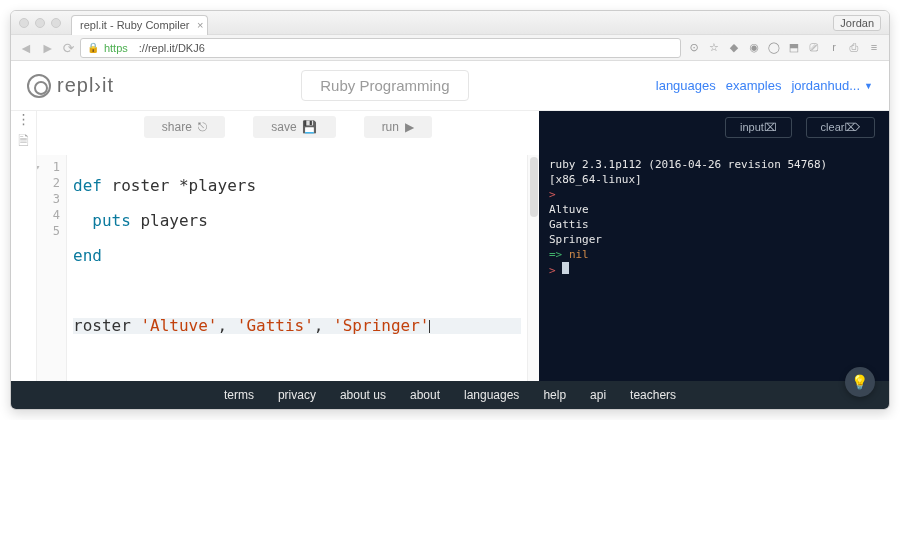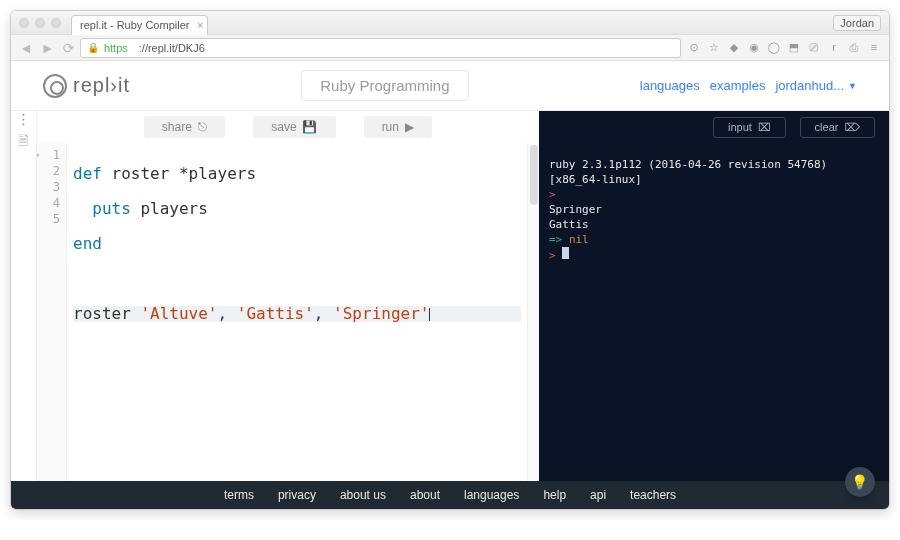--- a/index.html
+++ b/index.html
@@ -1,65 +1,65 @@
 <!DOCTYPE html>
 <html><head>
 <meta charset="utf-8">
 <style>
   * { margin: 0; padding: 0; box-sizing: border-box; }
   body { font-family: -apple-system, BlinkMacSystemFont, "Segoe UI", Helvetica, Arial, sans-serif; font-size: 12px; background: #fff; }
-  .window { width: 880px; height: 500px; margin: 10px auto; border: 1px solid #ccc; border-radius: 6px; overflow: hidden; box-shadow: 0 4px 12px rgba(0,0,0,0.15); display: flex; flex-direction: column; background:#fff;}
+  .window { width: 880px; height: 400px; margin: 10px auto; border: 1px solid #ccc; border-radius: 6px; overflow: hidden; box-shadow: 0 4px 12px rgba(0,0,0,0.15); display: flex; flex-direction: column; background:#fff;}
   
   .titlebar { height: 24px; background: linear-gradient(#f6f6f6,#e8e8e8); display:flex; align-items:center; padding:0 8px; border-bottom:1px solid #ddd;}
   .dots { display:flex; gap:6px; margin-right:10px;}
   .dot { width:10px; height:10px; border-radius:50%; background:#ddd; border:1px solid #ccc;}
   .tab { background:#fff; border:1px solid #ccc; border-bottom:none; border-radius:4px 4px 0 0; padding:2px 18px 2px 8px; font-size:11px; color:#555; display:flex; align-items:center; gap:6px; position:relative; height:20px; margin-top:4px;}
   .tab-close { color:#999; position:absolute; right:4px; font-size:11px;}
   .titlebar-right { margin-left:auto; font-size:11px; color:#555; padding:1px 6px; border:1px solid #ccc; border-radius:3px; background:#f4f4f4;}
   .addrbar { height:26px; background:#f4f4f4; border-bottom:1px solid #ddd; display:flex; align-items:center; padding:0 8px; gap:6px;}
   .nav-arrows { color:#bbb; display:flex; gap:8px; font-size:14px;}
   .addr-input { flex:1; background:#fff; border:1px solid #ccc; border-radius:3px; height:20px; display:flex; align-items:center; padding:0 6px; font-size:11px; gap:4px;}
   .lock { color:#4caf50; font-size:10px;}
   .url-scheme { color:#4caf50;}
   .url-rest { color:#555;margin-left:7px;}
   .addr-icons { display:flex; gap:6px; color:#999; font-size:11px;}
   .addr-icons span { width:14px; text-align:center;}
   
-  .app-header { height:50px; background:#fff; border-bottom:1px solid #eee; display:flex; align-items:center; padding:0 32px; gap:16px;justify-content:flex-end;}
+  .app-header { height:50px; background:#fff; border-bottom:1px solid #eee; display:flex; align-items:center; padding:0 16px; gap:16px;justify-content:flex-end;}
   .logo { display:flex; align-items:center; gap:6px; color:#6b6b6b; font-size:20px; font-weight:300; letter-spacing:1px;}
   .logo-mark { width:24px; height:24px; border:2px solid #888; border-radius:50%; position:relative;}
   .logo-mark::after { content:""; position:absolute; width:10px; height:10px; border:2px solid #888; border-radius:50%; top:5px; left:5px;}
   .title-box { margin-left:auto; margin-right:auto; border:1px solid #e5e5e5; border-radius:4px; padding:6px 18px; color:#9b9b9b; font-size:15px; font-weight:300;}
   .header-links { display:flex; gap:10px; color:#3b82f6; font-size:13px; align-items:center;}
   .header-links .user { display:flex; align-items:center; gap:4px;}
   .caret-down { font-size:9px;}
   
   .main { flex:1; display:flex; min-height:0;}
   .left-rail { width:26px; border-right:1px solid #eee; padding-top:6px; display:flex; flex-direction:column; align-items:center; gap:10px; color:#aaa;}
-  .editor-pane { flex:1; display:flex; flex-direction:column; min-width:0;}
+  .editor-pane { flex:1; display:flex; flex-direction:column; min-width:0;gap:12px;}
   .editor-toolbar { height:32px; display:flex; align-items:center; gap:28px; padding:0 28px; justify-content:center;}
   .tbtn { background:#f1f1f1; border-radius:3px; padding:4px 18px; color:#888; font-size:12px; display:flex; align-items:center; gap:6px;}
   .editor-body { flex:1; display:flex; overflow:hidden; position:relative;}
   .gutter { width:30px; background:#fafafa; border-right:1px solid #eee; padding:4px 0; text-align:right; color:#aaa; font-family:"Menlo","Consolas",monospace; font-size:12px;}
   .gutter div { padding:0 6px; height:16px; line-height:16px;}
   .gutter .fold { position:relative;}
   .gutter .fold::after { content:"▾"; position:absolute; left:-2px; top:0; color:#bbb; font-size:9px;}
   .code { flex:1; padding:4px 6px; font-family:"Menlo","Consolas",monospace; font-size:16px; color:#333; white-space:pre;}
   .code .kw { color:#0b7a9e;}
   .code .str { color:#c2410c;}
   .code .id { color:#333;}
   .code .line { height:16px; line-height:16px;}
   .code .hl { background:#eef2f5;}
   .cursor { display:inline-block; width:1px; height:13px; background:#333; vertical-align:middle;}
   .scrollbar { width:12px; background:#fafafa; border-left:1px solid #eee;}
   .scrollbar .thumb { width:8px; height:60px; background:#ddd; border-radius:4px; margin:2px auto;}
   
   .terminal-pane { width:350px; background:#0b1426; color:#cbd5e0; display:flex; flex-direction:column; font-family:"Menlo","Consolas",monospace; font-size:11px;}
   .term-toolbar { height:32px; display:flex; align-items:center; justify-content:flex-end; gap:14px; padding:0 14px;}
-  .tbtn-dark { border:1px solid #3a4654; border-radius:3px; padding:3px 14px; color:#aab4c0; font-size:11px; display:flex; gap:6px; align-items:center; font-family:-apple-system,sans-serif;}
+  .tbtn-dark { border:1px solid #3a4654; border-radius:3px; padding:3px 14px; color:#aab4c0; font-size:11px; display:flex; align-items:center; font-family:-apple-system,sans-serif;}
   .term-body { flex:1; padding:2px 10px; line-height:15px;}
   .term-body .info { color:#e8e8e8;margin-top:12px;}
   .term-body .platform { color:#e8e8e8;}
   .term-body .prompt-red { color:#d35b5b;}
   .term-body .output { color:#e8e8e8;}
   .term-body .arrow { color:#3fae6a;}
   .term-body .nil { color:#d08b4a;}
   .term-body .cursor-term { display:inline-block; width:7px; height:12px; background:#cbd5e0;}
   
   .footer { height:28px; background:#1f2a33; color:#e8e8e8; display:flex; align-items:center; justify-content:center; gap:24px; font-size:12px; position:relative;}
@@ -177,22 +177,23 @@
         </div>
         <div class="tbtn-dark">
           <span>clear</span>
           <span>⌦</span>
         </div>
       </div>
       <div class="term-body">
         <div class="info">ruby 2.3.1p112 (2016-04-26 revision 54768)</div>
         <div class="platform">[x86_64-linux]</div>
         <div class="prompt-red">&gt;</div>
+        <div class="output">Altuve</div>
+        <div class="output">Gattis</div>
         <div class="output">Springer</div>
-        <div class="output">Gattis</div>
         <div><span class="arrow">=&gt;</span> <span class="nil">nil</span></div>
         <div><span class="prompt-red">&gt;</span> <span class="cursor-term"></span></div>
       </div>
     </div>
 
   </div>
 
   <div class="footer">
     <span>terms</span>
     <span>privacy</span>

